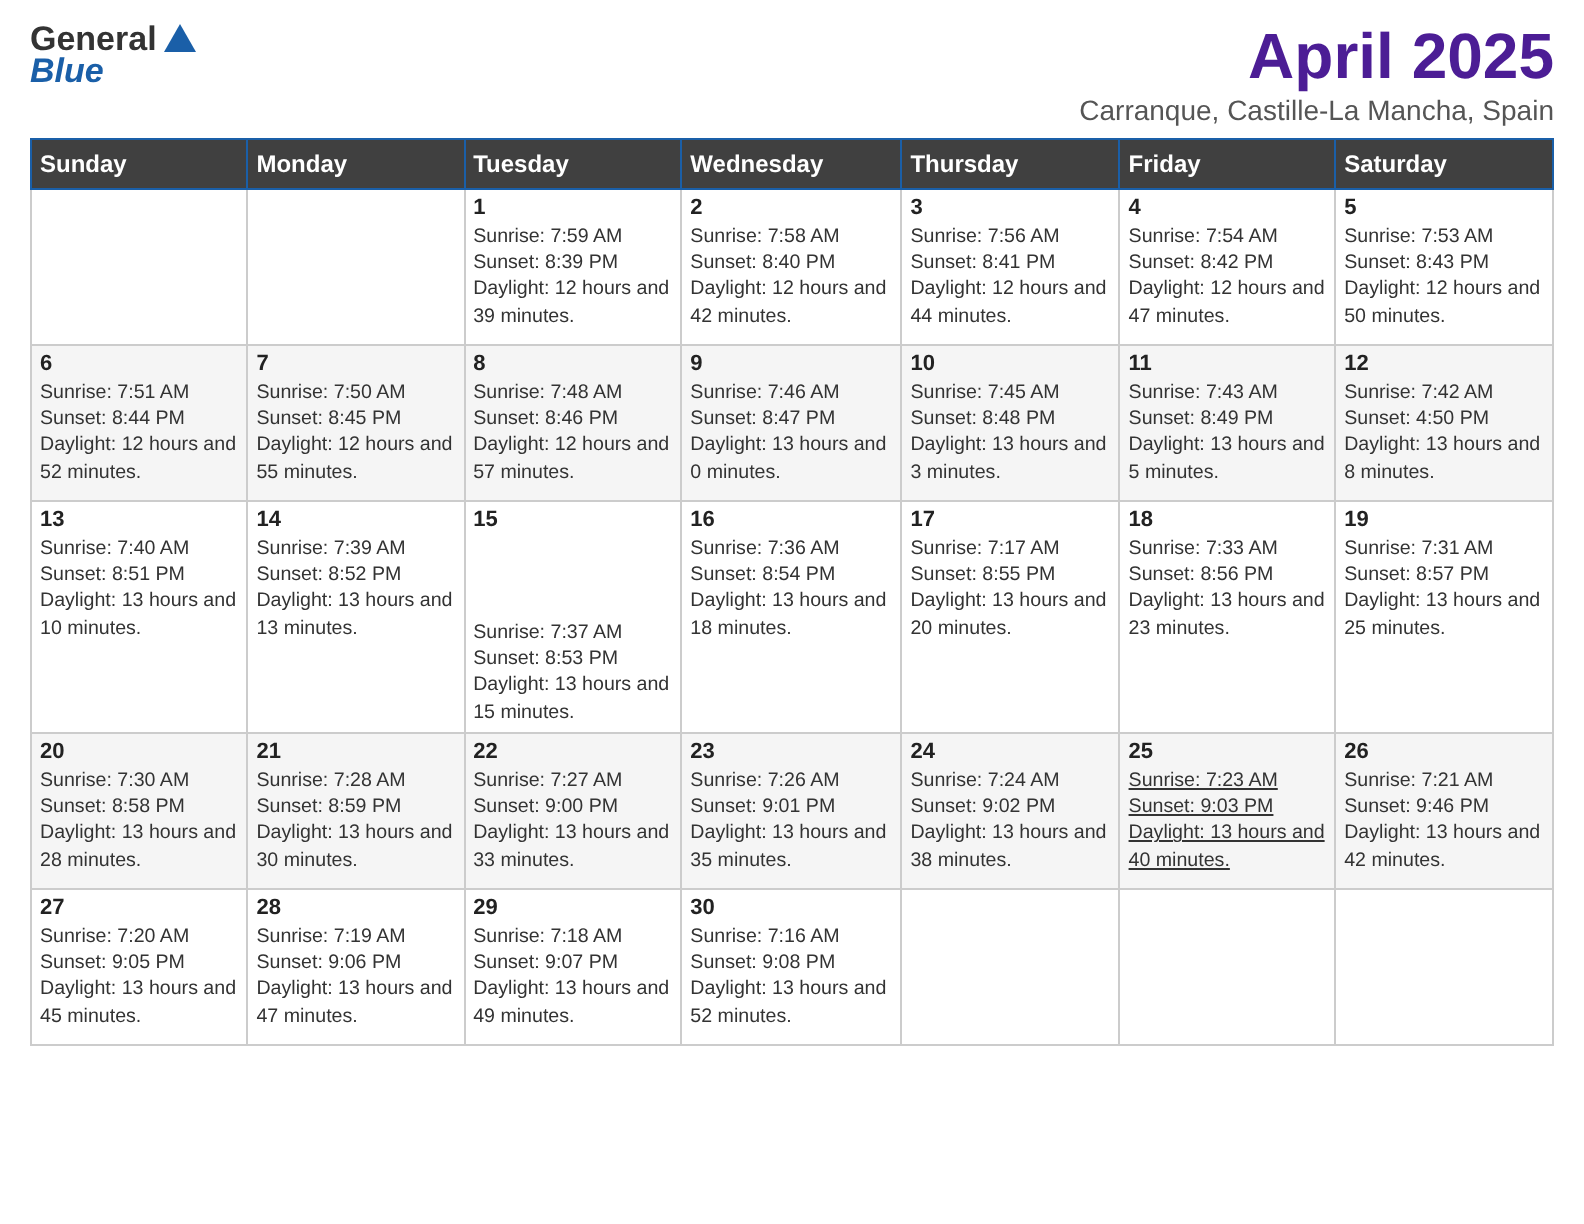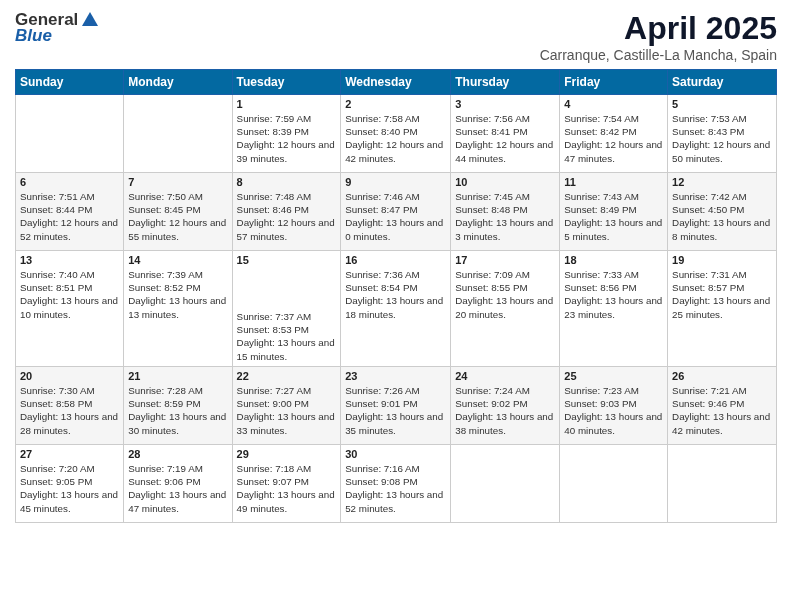--- a/index.html
+++ b/index.html
@@ -39,33 +39,33 @@
       border-bottom: 14px solid #1a5fa8;
       margin-left: 4px;
       margin-bottom: 2px;
     }
     .title-block {
       text-align: right;
     }
     .main-title {
       font-size: 32px;
       font-weight: bold;
-      color: #0f172a;
+      color: #4c1d95;
     }
     .subtitle {
       font-size: 14px;
       color: #555;
     }
     .calendar {
       width: 100%;
       border-collapse: collapse;
       font-size: 10.5px;
     }
     .calendar th {
-      background-color: #0369a1;
+      background-color: #404040;
       color: #fff;
       padding: 5px 4px;
       text-align: left;
       font-size: 12px;
       font-weight: bold;
       border: 1px solid #1a5fa8;
     }
     .calendar td {
       border: 1px solid #ccc;
       vertical-align: top;
@@ -224,21 +224,21 @@
 Daylight: 13 hours and 15 minutes.</div>
           </td>
           <td>
             <div class="day-number">16</div>
             <div class="day-info" style="white-space: pre-line;">Sunrise: 7:36 AM
 Sunset: 8:54 PM
 Daylight: 13 hours and 18 minutes.</div>
           </td>
           <td>
             <div class="day-number">17</div>
-            <div class="day-info" style="white-space: pre-line;">Sunrise: 7:09 AM
+            <div class="day-info" style="white-space: pre-line;">Sunrise: 7:17 AM
 Sunset: 8:55 PM
 Daylight: 13 hours and 20 minutes.</div>
           </td>
           <td>
             <div class="day-number">18</div>
             <div class="day-info" style="white-space: pre-line;">Sunrise: 7:33 AM
 Sunset: 8:56 PM
 Daylight: 13 hours and 23 minutes.</div>
           </td>
           <td>
@@ -274,21 +274,21 @@
 Daylight: 13 hours and 35 minutes.</div>
           </td>
           <td>
             <div class="day-number">24</div>
             <div class="day-info" style="white-space: pre-line;">Sunrise: 7:24 AM
 Sunset: 9:02 PM
 Daylight: 13 hours and 38 minutes.</div>
           </td>
           <td>
             <div class="day-number">25</div>
-            <div class="day-info" style="white-space: pre-line;">Sunrise: 7:23 AM
+            <div class="day-info" style="white-space: pre-line; text-decoration: underline;">Sunrise: 7:23 AM
 Sunset: 9:03 PM
 Daylight: 13 hours and 40 minutes.</div>
           </td>
           <td>
             <div class="day-number">26</div>
             <div class="day-info" style="white-space: pre-line;">Sunrise: 7:21 AM
 Sunset: 9:46 PM
 Daylight: 13 hours and 42 minutes.</div>
           </td>
         </tr>

